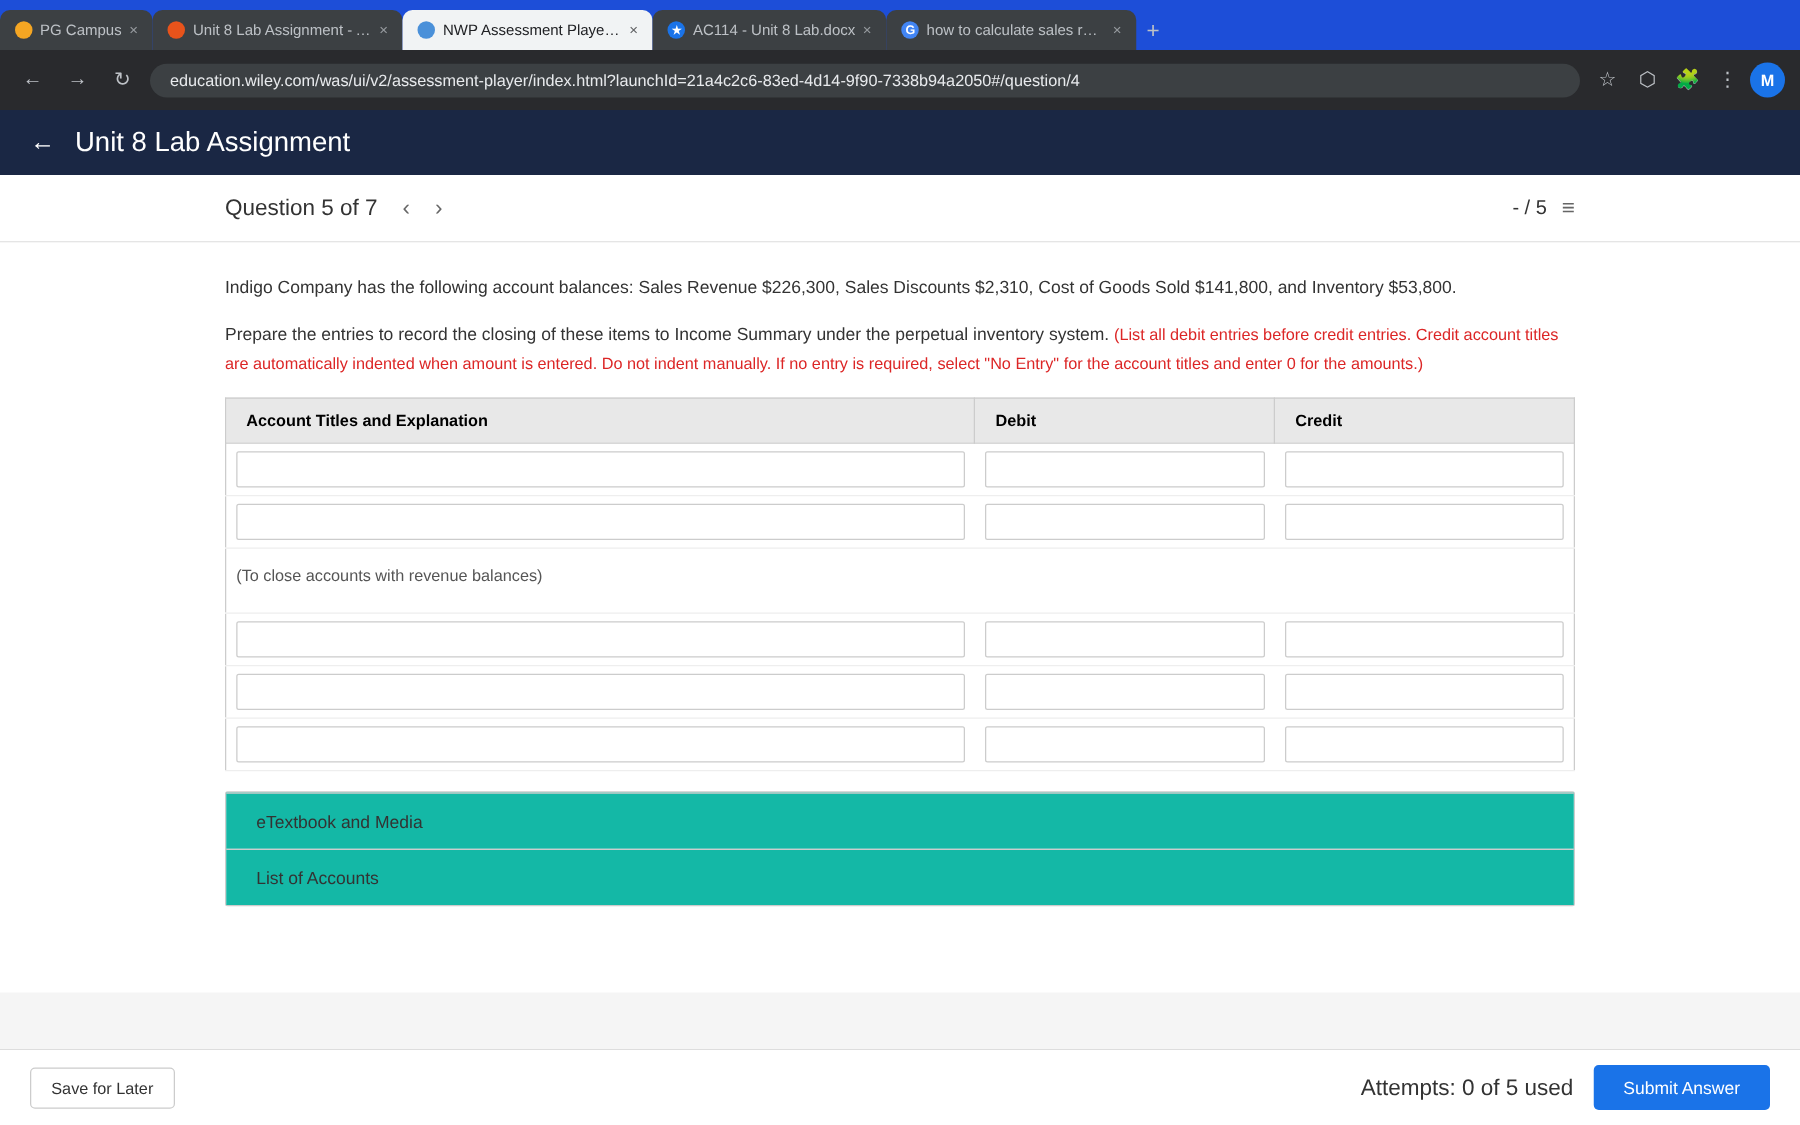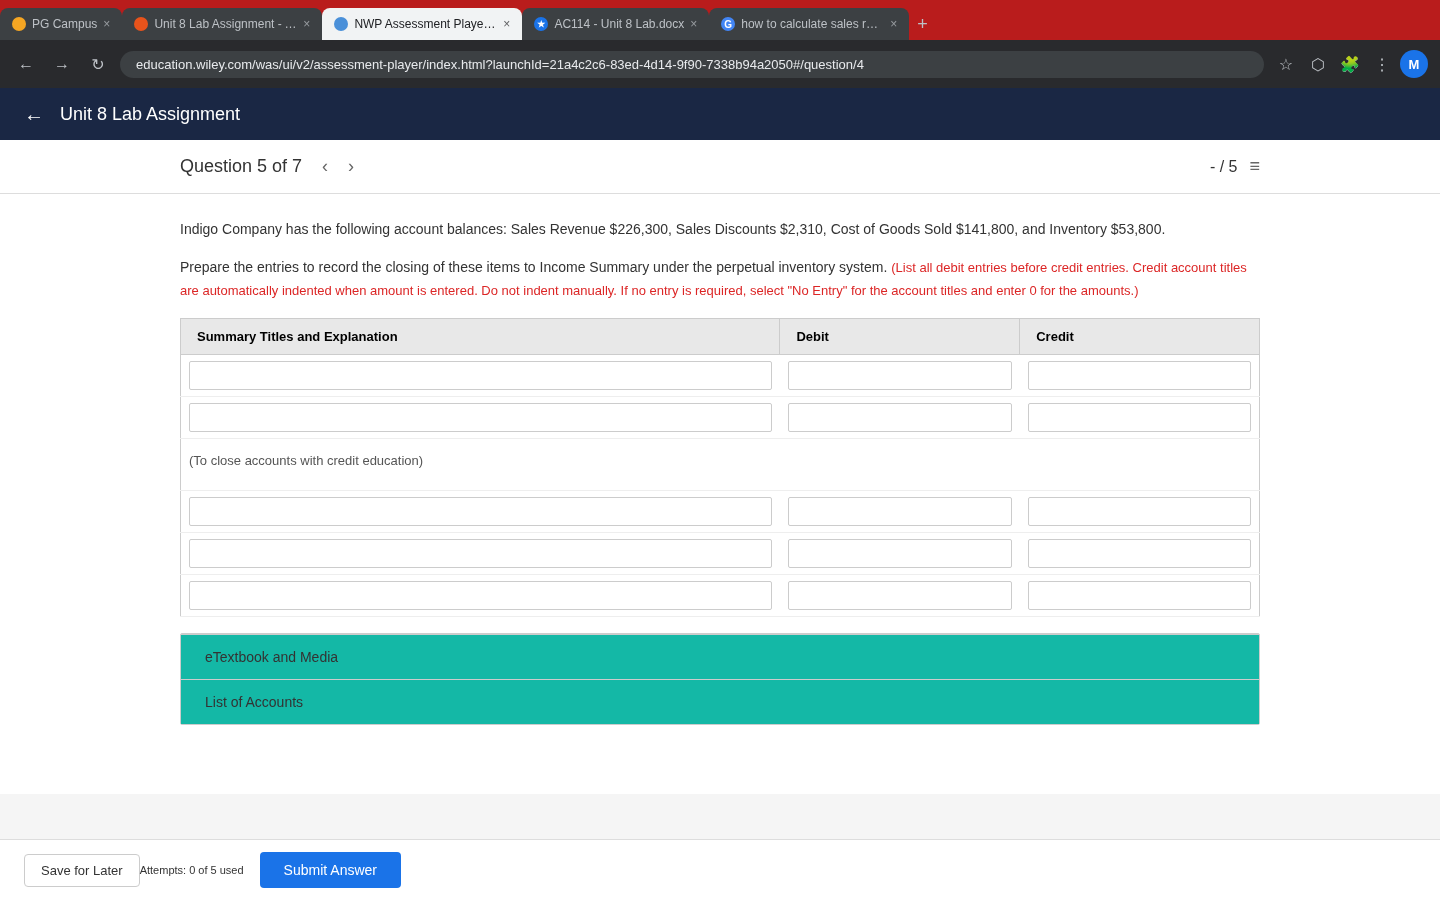--- a/index.html
+++ b/index.html
@@ -1,20 +1,20 @@
 <!DOCTYPE html>
 <html><head>
   <meta charset="utf-8">
   <style>
     * { margin: 0; padding: 0; box-sizing: border-box; }
     body { font-family: Arial, sans-serif; font-size: 14px; background: #f1f3f4; width: 1440px; height: 900px; overflow: hidden; }
 
     
     .browser-chrome { background: #202124; width: 100%; }
-    .tab-bar { display: flex; align-items: flex-end; padding: 8px 0 0 0; height: 40px; background: #b91c1c; }
+    .tab-bar { display: flex; align-items: flex-end; padding: 8px 0 0 0; height: 40px; background: #1d4ed8; }
     .tab {
       display: flex; align-items: center; padding: 0 12px; height: 32px;
       background: #3c4043; color: #bdc1c6; font-size: 12px; border-radius: 8px 8px 0 0;
       min-width: 120px; max-width: 200px; cursor: pointer; gap: 6px; position: relative;
     }
     .tab.active { background: #f1f3f4; color: #202124; }
     .tab-favicon { width: 14px; height: 14px; border-radius: 50%; display: inline-block; flex-shrink: 0; }
     .tab-label { flex: 1; overflow: hidden; text-overflow: ellipsis; white-space: nowrap; font-size: 12px; }
     .tab-close { font-size: 12px; opacity: 0.7; cursor: pointer; flex-shrink: 0; }
     .tab-new { background: none; border: none; color: #bdc1c6; font-size: 18px; cursor: pointer; padding: 0 8px; align-self: center; }
@@ -34,21 +34,21 @@
     .toolbar-icons { display: flex; gap: 4px; align-items: center; }
     .toolbar-icon { background: none; border: none; color: #bdc1c6; font-size: 16px; cursor: pointer; width: 28px; height: 28px; border-radius: 50%; display: flex; align-items: center; justify-content: center; }
     .profile-btn { background: #1a73e8; border: none; color: white; font-size: 13px; font-weight: bold; cursor: pointer; width: 28px; height: 28px; border-radius: 50%; }
 
     
     .app-header {
       background: #1a2744; color: white; display: flex; align-items: center;
       padding: 0 24px; height: 52px; gap: 16px;
     }
     .back-arrow { font-size: 20px; cursor: pointer; color: white; }
-    .app-title { font-size: 18px; font-weight: 500; color: white; }
+    .app-title { font-size: 22px; font-weight: 500; color: white; }
 
     
     .content-area { background: #f5f5f5; padding: 0; overflow-y: auto; height: calc(900px - 40px - 48px - 52px); }
 
     
     .question-header {
       display: flex; align-items: center; justify-content: space-between;
       padding: 16px 180px; border-bottom: 1px solid #ddd; background: white;
     }
     .question-nav { display: flex; align-items: center; gap: 20px; }
@@ -86,29 +86,29 @@
 
     
     .bottom-section { background: white; border-top: 1px solid #ddd; }
     .collapsible-btn {
       width: 100%; text-align: left; padding: 14px 24px; background: #14b8a6;
       border: none; border-top: 1px solid #ccc; font-size: 14px; color: #333; cursor: pointer;
     }
 
     
     .footer-bar {
-      display: flex; align-items: center; 
+      display: flex; align-items: center; justify-content: space-between;
       padding: 12px 24px; background: white; border-top: 1px solid #ddd;
       position: fixed; bottom: 0; width: 100%;
     }
     .save-later-btn {
       background: white; border: 1px solid #ccc; padding: 8px 16px;
       border-radius: 4px; font-size: 13px; cursor: pointer; color: #333;
     }
-    .attempts-text { font-size: 11px; color: #333; }
+    .attempts-text { font-size: 18px; color: #333; }
     .submit-btn {
       background: #1a73e8; color: white; border: none; padding: 10px 24px;
       border-radius: 4px; font-size: 14px; font-weight: 500; cursor: pointer;
     }
   </style>
 </head>
 <body>
 
 <div class="browser-chrome">
   <div class="tab-bar">
@@ -187,21 +187,21 @@
 
     <p class="question-text">Indigo Company has the following account balances: Sales Revenue $226,300, Sales Discounts $2,310, Cost of Goods Sold $141,800, and Inventory $53,800.</p>
 
     <p class="question-text">Prepare the entries to record the closing of these items to Income Summary under the perpetual inventory system.
       <span class="instructions">(List all debit entries before credit entries. Credit account titles are automatically indented when amount is entered. Do not indent manually. If no entry is required, select "No Entry" for the account titles and enter 0 for the amounts.)</span>
     </p>
 
     <table class="answer-table">
       <thead>
         <tr>
-          <th class="col-account">Summary Titles and Explanation</th>
+          <th class="col-account">Account Titles and Explanation</th>
           <th class="col-debit center">Debit</th>
           <th class="col-credit center">Credit</th>
         </tr>
       </thead>
       <tbody>
 
         <tr>
           <td class="col-account">
             <input class="input-field" type="text" style="">
           </td>
@@ -220,21 +220,21 @@
           <td class="col-debit">
             <input class="input-field" type="text" style="">
           </td>
           <td class="col-credit">
             <input class="input-field" type="text" style="">
           </td>
         </tr>
 
         <tr>
           <td colspan="3">
-            <div class="row-note">(To close accounts with credit education)</div>
+            <div class="row-note">(To close accounts with revenue balances)</div>
           </td>
         </tr>
 
         <tr>
           <td class="col-account">
             <input class="input-field" type="text" style="">
           </td>
           <td class="col-debit">
             <input class="input-field" type="text" style="">
           </td>

